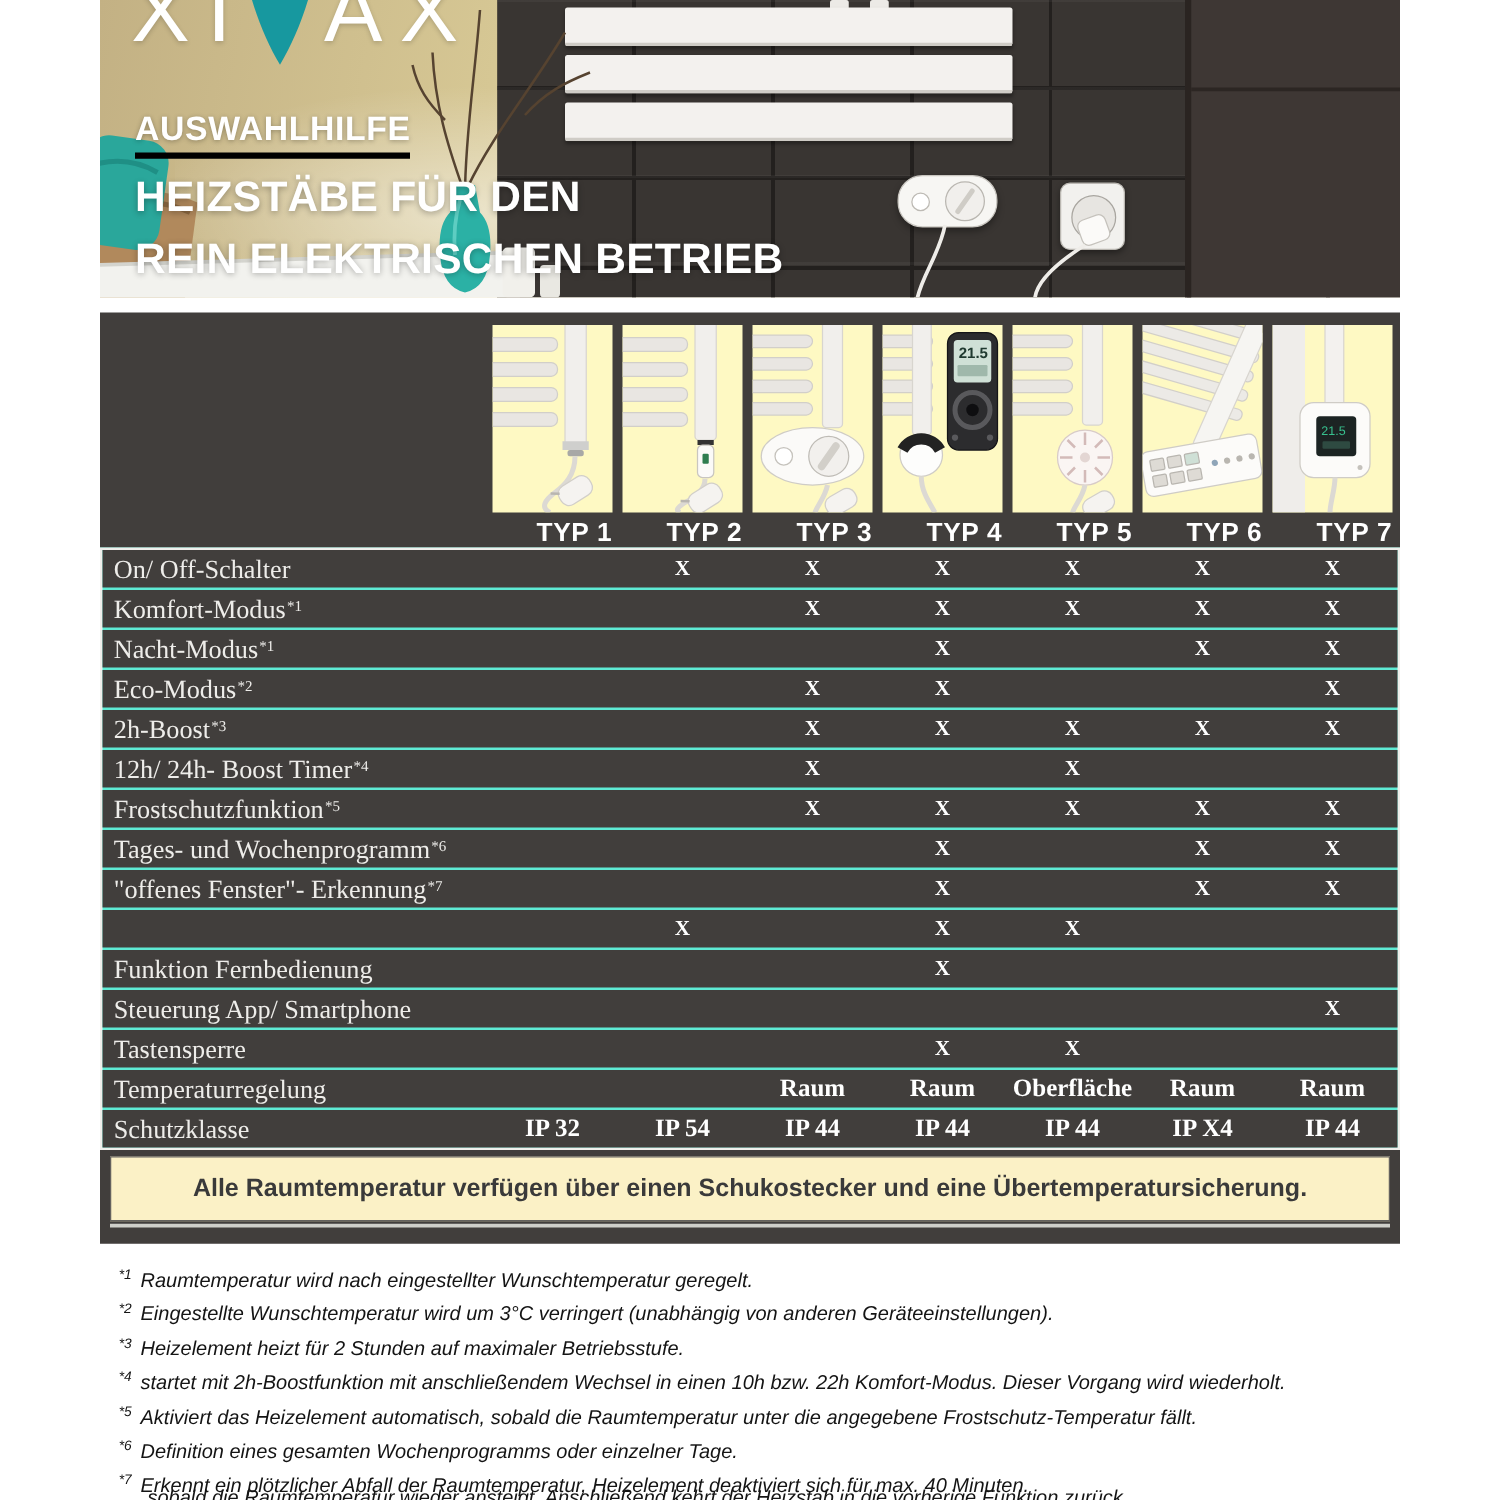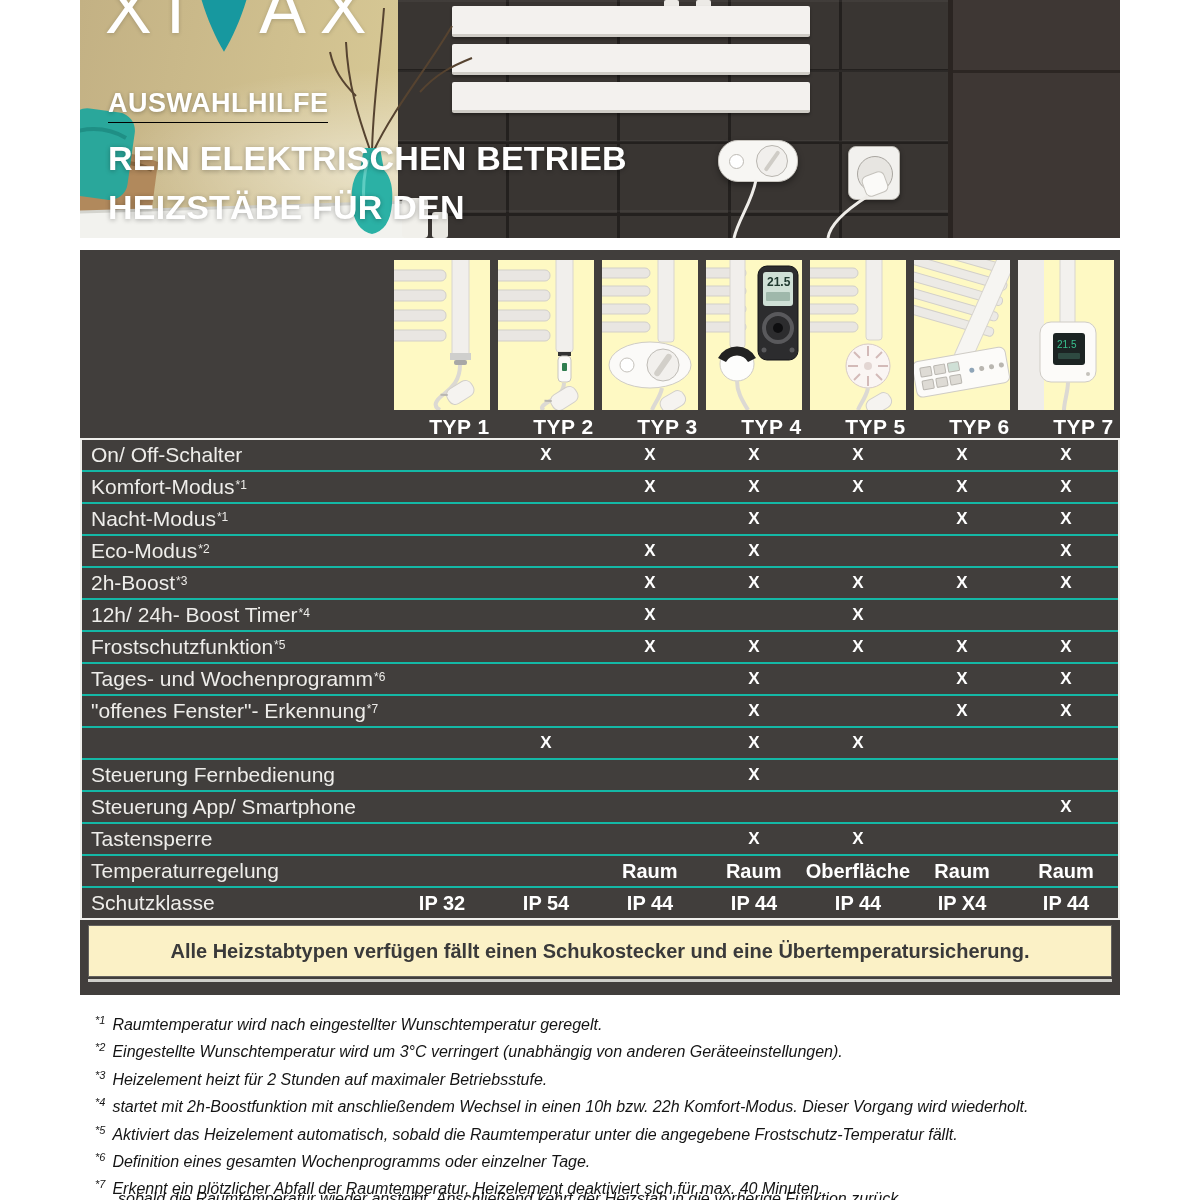--- a/index.html
+++ b/index.html
@@ -39,38 +39,38 @@
         background:#e7e5e1;border:1px solid #a9a6a0;}
   .hero .socket .plug{position:absolute;left:14px;top:26px;width:22px;height:20px;border-radius:6px;
         background:#fbfaf8;border:1px solid #c5c2bc;transform:rotate(-20deg);}
   .hero svg.decor{position:absolute;left:0;top:0;}
 
   .hero .logo{position:absolute;left:25px;top:-26px;display:flex;align-items:flex-start;
         color:#fff;font-size:70px;font-weight:400;letter-spacing:14px;line-height:1;
         text-shadow:0 1px 4px rgba(0,0,0,.18);}
   .hero .logo svg{margin:0 4px 0 -6px;}
   .hero .kicker{position:absolute;left:28px;top:88px;color:#fff;font-size:27px;font-weight:bold;
-        letter-spacing:.5px;border-bottom:1px solid #000000;padding-bottom:3px;
+        letter-spacing:.5px;border-bottom:5px solid #000000;padding-bottom:3px;
         text-shadow:0 1px 4px rgba(0,0,0,.3);}
   .hero .title{position:absolute;left:28px;top:134px;color:#fff;font-size:34px;font-weight:bold;
         line-height:49px;letter-spacing:.2px;text-shadow:0 1px 5px rgba(0,0,0,.3);}
 
   
   .panel{position:absolute;left:80px;top:250px;width:1040px;height:745px;background:#413e3c;}
   .grid7{display:grid;grid-template-columns:308px repeat(7,1fr);}
   .tiles-row{position:absolute;left:2px;top:10px;width:1036px;height:150px;}
   .tile-cell{display:flex;justify-content:center;}
   .tile{width:96px;height:150px;background:#fef9c3;overflow:hidden;}
   .typ-row{position:absolute;left:2px;top:164px;width:1036px;height:26px;gap:35px;}
   .typ-cell{display:flex;align-items:center;justify-content:center;color:#fff;
         font-size:21px;font-weight:bold;letter-spacing:.5px;}
 
   .ftable{position:absolute;left:0;top:188px;width:1036px;height:478px;
         display:grid;grid-template-rows:repeat(15,1fr);row-gap:2px;
-        background:#14b8a6;border:2px solid #efefec;}
+        background:#5eead4;border:2px solid #efefec;font-family:Liberation Serif, serif;}
   .trow{background:#413e3c;}
   .cell{display:flex;align-items:center;justify-content:center;color:#fff;}
   .cell.lbl{justify-content:flex-start;padding-left:9px;color:#eeedea;font-size:21px;}
   .cell.lbl sup{font-size:12px;margin-left:1px;line-height:0;position:relative;top:-2px;}
   .cell.xm{font-weight:bold;font-size:17px;}
   .cell.tv{font-weight:bold;font-size:20px;}
 
   .note-bar{position:absolute;left:8px;top:675px;width:1022px;height:50px;background:#fbf1c6;
         border:1px solid #64625e;display:flex;align-items:center;justify-content:center;
         color:#3a3a3a;font-size:20px;font-weight:bold;}
@@ -143,22 +143,22 @@
 
     <div class="logo">
       <span>XI</span>
       <svg width="62" height="86" viewBox="0 0 60 84">
         <path d="M2,0 H24 L30,11 L36,0 H58 C53,28 42,56 30,76 C18,56 7,28 2,0 Z" fill="#17989f"></path>
       </svg>
       <span>AX</span>
     </div>
     <div class="kicker">AUSWAHLHILFE</div>
     <div class="title">
+      <div>HEIZSTÄBE FÜR DEN</div>
       <div>REIN ELEKTRISCHEN BETRIEB</div>
-      <div>HEIZSTÄBE FÜR DEN</div>
     </div>
   </div>
 
   <div class="panel">
 
     <div class="tiles-row grid7">
       <div class="tile-cell"></div>
 
       <div class="tile-cell">
           <div class="tile">
@@ -458,21 +458,21 @@
           <div class="cell "></div>
           <div class="cell "></div>
           <div class="cell xm">X</div>
           <div class="cell "></div>
           <div class="cell xm">X</div>
           <div class="cell xm">X</div>
           <div class="cell "></div>
         </div>
         <div class="trow grid7">
           <div class="cell lbl">
-            <span>Steuerung Fernbedienung</span>
+            <span>Funktion Fernbedienung</span>
           </div>
           <div class="cell "></div>
           <div class="cell "></div>
           <div class="cell "></div>
           <div class="cell xm">X</div>
           <div class="cell "></div>
           <div class="cell "></div>
           <div class="cell "></div>
         </div>
         <div class="trow grid7">
@@ -519,21 +519,21 @@
           <div class="cell tv">IP 54</div>
           <div class="cell tv">IP 44</div>
           <div class="cell tv">IP 44</div>
           <div class="cell tv">IP 44</div>
           <div class="cell tv">IP X4</div>
           <div class="cell tv">IP 44</div>
         </div>
       </div>
 
     <div class="note-bar">
-      <span>Alle Heizstabtypen verfügen fällt einen Schukostecker und eine Übertemperatursicherung.</span>
+      <span>Alle Raumtemperatur verfügen über einen Schukostecker und eine Übertemperatursicherung.</span>
     </div>
     <div class="note-shadow"></div>
   </div>
 
   <div class="footnotes" id="footnotes">
       <div class="fn"><sup>*1</sup><span>Raumtemperatur wird nach eingestellter Wunschtemperatur geregelt.</span></div>
       <div class="fn"><sup>*2</sup><span>Eingestellte Wunschtemperatur wird um 3°C verringert (unabhängig von anderen Geräteeinstellungen).</span></div>
       <div class="fn"><sup>*3</sup><span>Heizelement heizt für 2 Stunden auf maximaler Betriebsstufe.</span></div>
       <div class="fn"><sup>*4</sup><span>startet mit 2h-Boostfunktion mit anschließendem Wechsel in einen 10h bzw. 22h Komfort-Modus. Dieser Vorgang wird wiederholt.</span></div>
       <div class="fn"><sup>*5</sup><span>Aktiviert das Heizelement automatisch, sobald die Raumtemperatur unter die angegebene Frostschutz-Temperatur fällt.</span></div>

